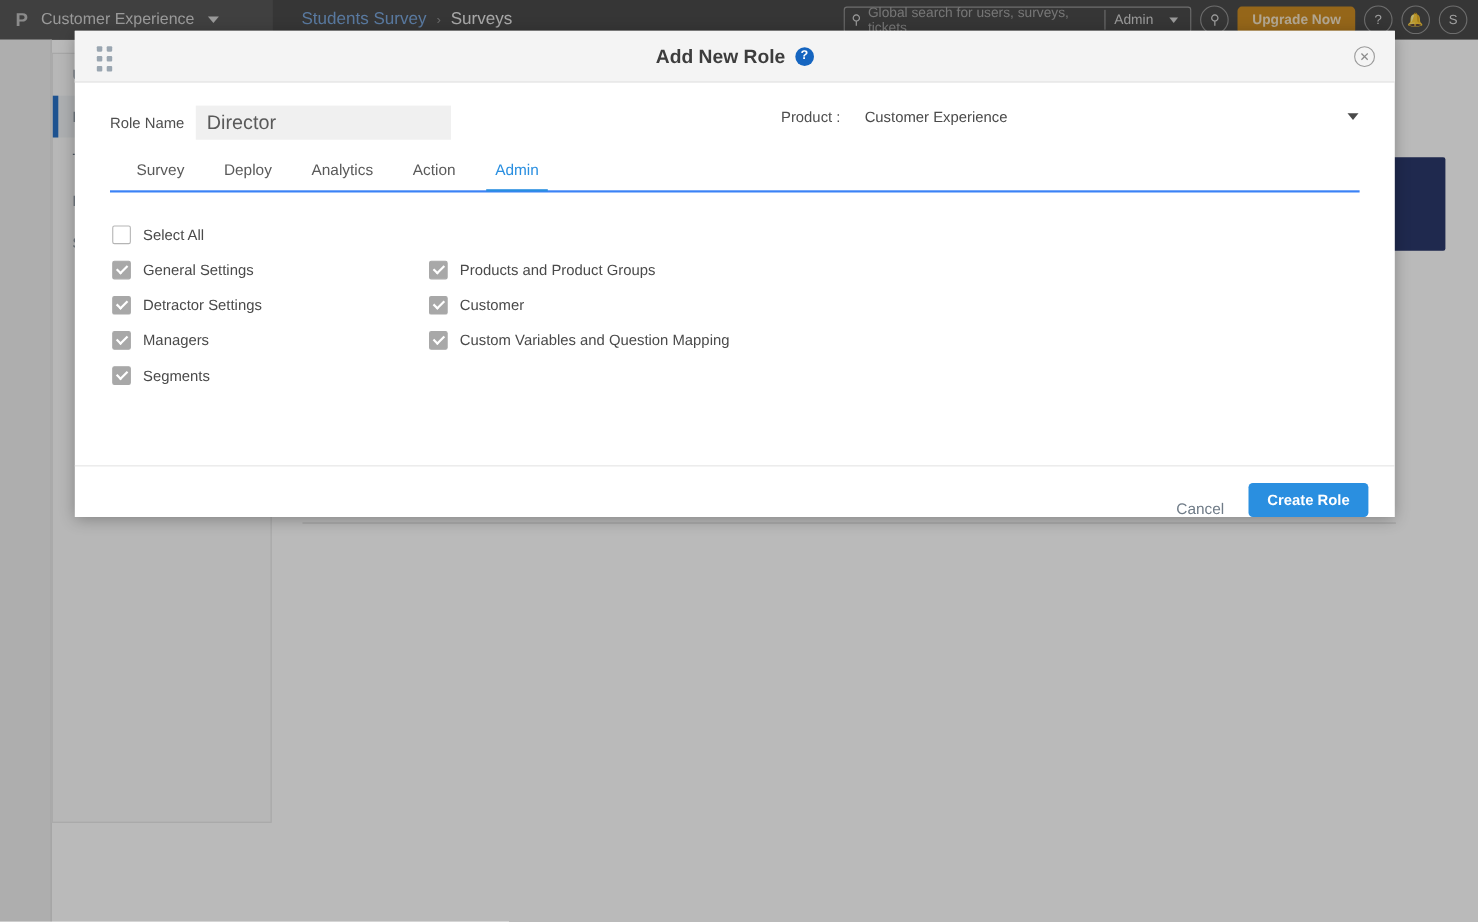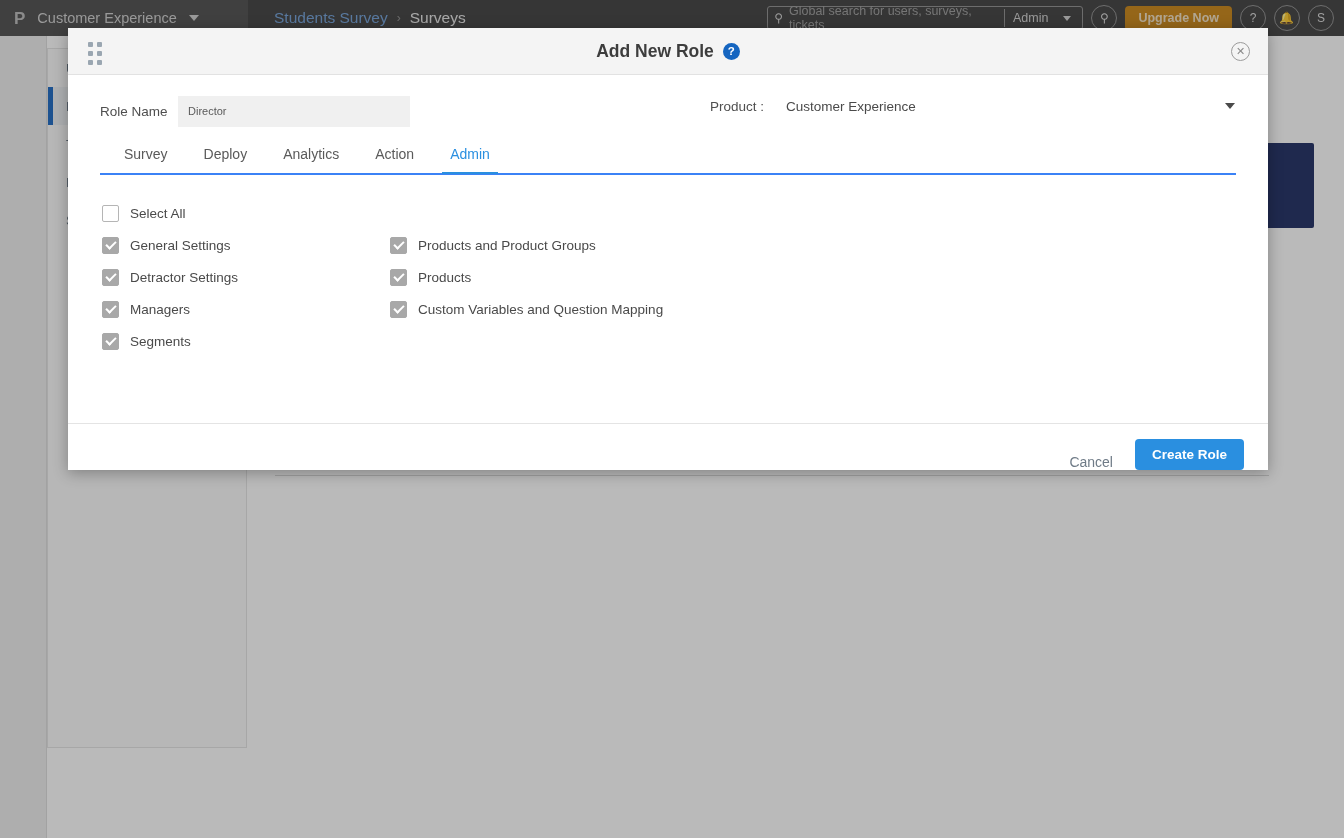--- a/index.html
+++ b/index.html
@@ -134,21 +134,21 @@
 
   .modal-body { padding: 0 32px; position: relative; height: 348px; }
 
   .form-row {
     display: flex; align-items: center; height: 62px; position: relative;
     padding-top: 10px;
   }
   .field-label { font-size: 13.5px; color: #4f4f4f; width: 78px; }
   .role-input {
     width: 232px; height: 31px; background: #f0f0f0; border: none; outline: none;
-    padding: 0 10px; font-size: 11px; color: #5a5a5a;
+    padding: 0 10px; font-size: 18px; color: #5a5a5a;
     font-family: "Liberation Sans", sans-serif;
   }
   .product-group {
     position: absolute; left: 610px; top: 10px; display: flex;
     align-items: center; width: 525px; height: 42px;
   }
   .product-label { font-size: 13.5px; color: #4f4f4f; margin-right: 22px; }
   .product-value { font-size: 13.5px; color: #4a4a4a; }
   .product-caret {
     position: absolute; right: 0; width: 0; height: 0;
@@ -361,21 +361,21 @@
           <div class="check-row">
             <span class="cbx on">
                 <span class="tick"></span>
               </span>
             <span class="check-label">Products and Product Groups</span>
           </div>
           <div class="check-row">
             <span class="cbx on">
                 <span class="tick"></span>
               </span>
-            <span class="check-label">Products</span>
+            <span class="check-label">Customer</span>
           </div>
           <div class="check-row">
             <span class="cbx on">
                 <span class="tick"></span>
               </span>
             <span class="check-label">Custom Variables and Question Mapping</span>
           </div>
         </div>
 
       </div>

